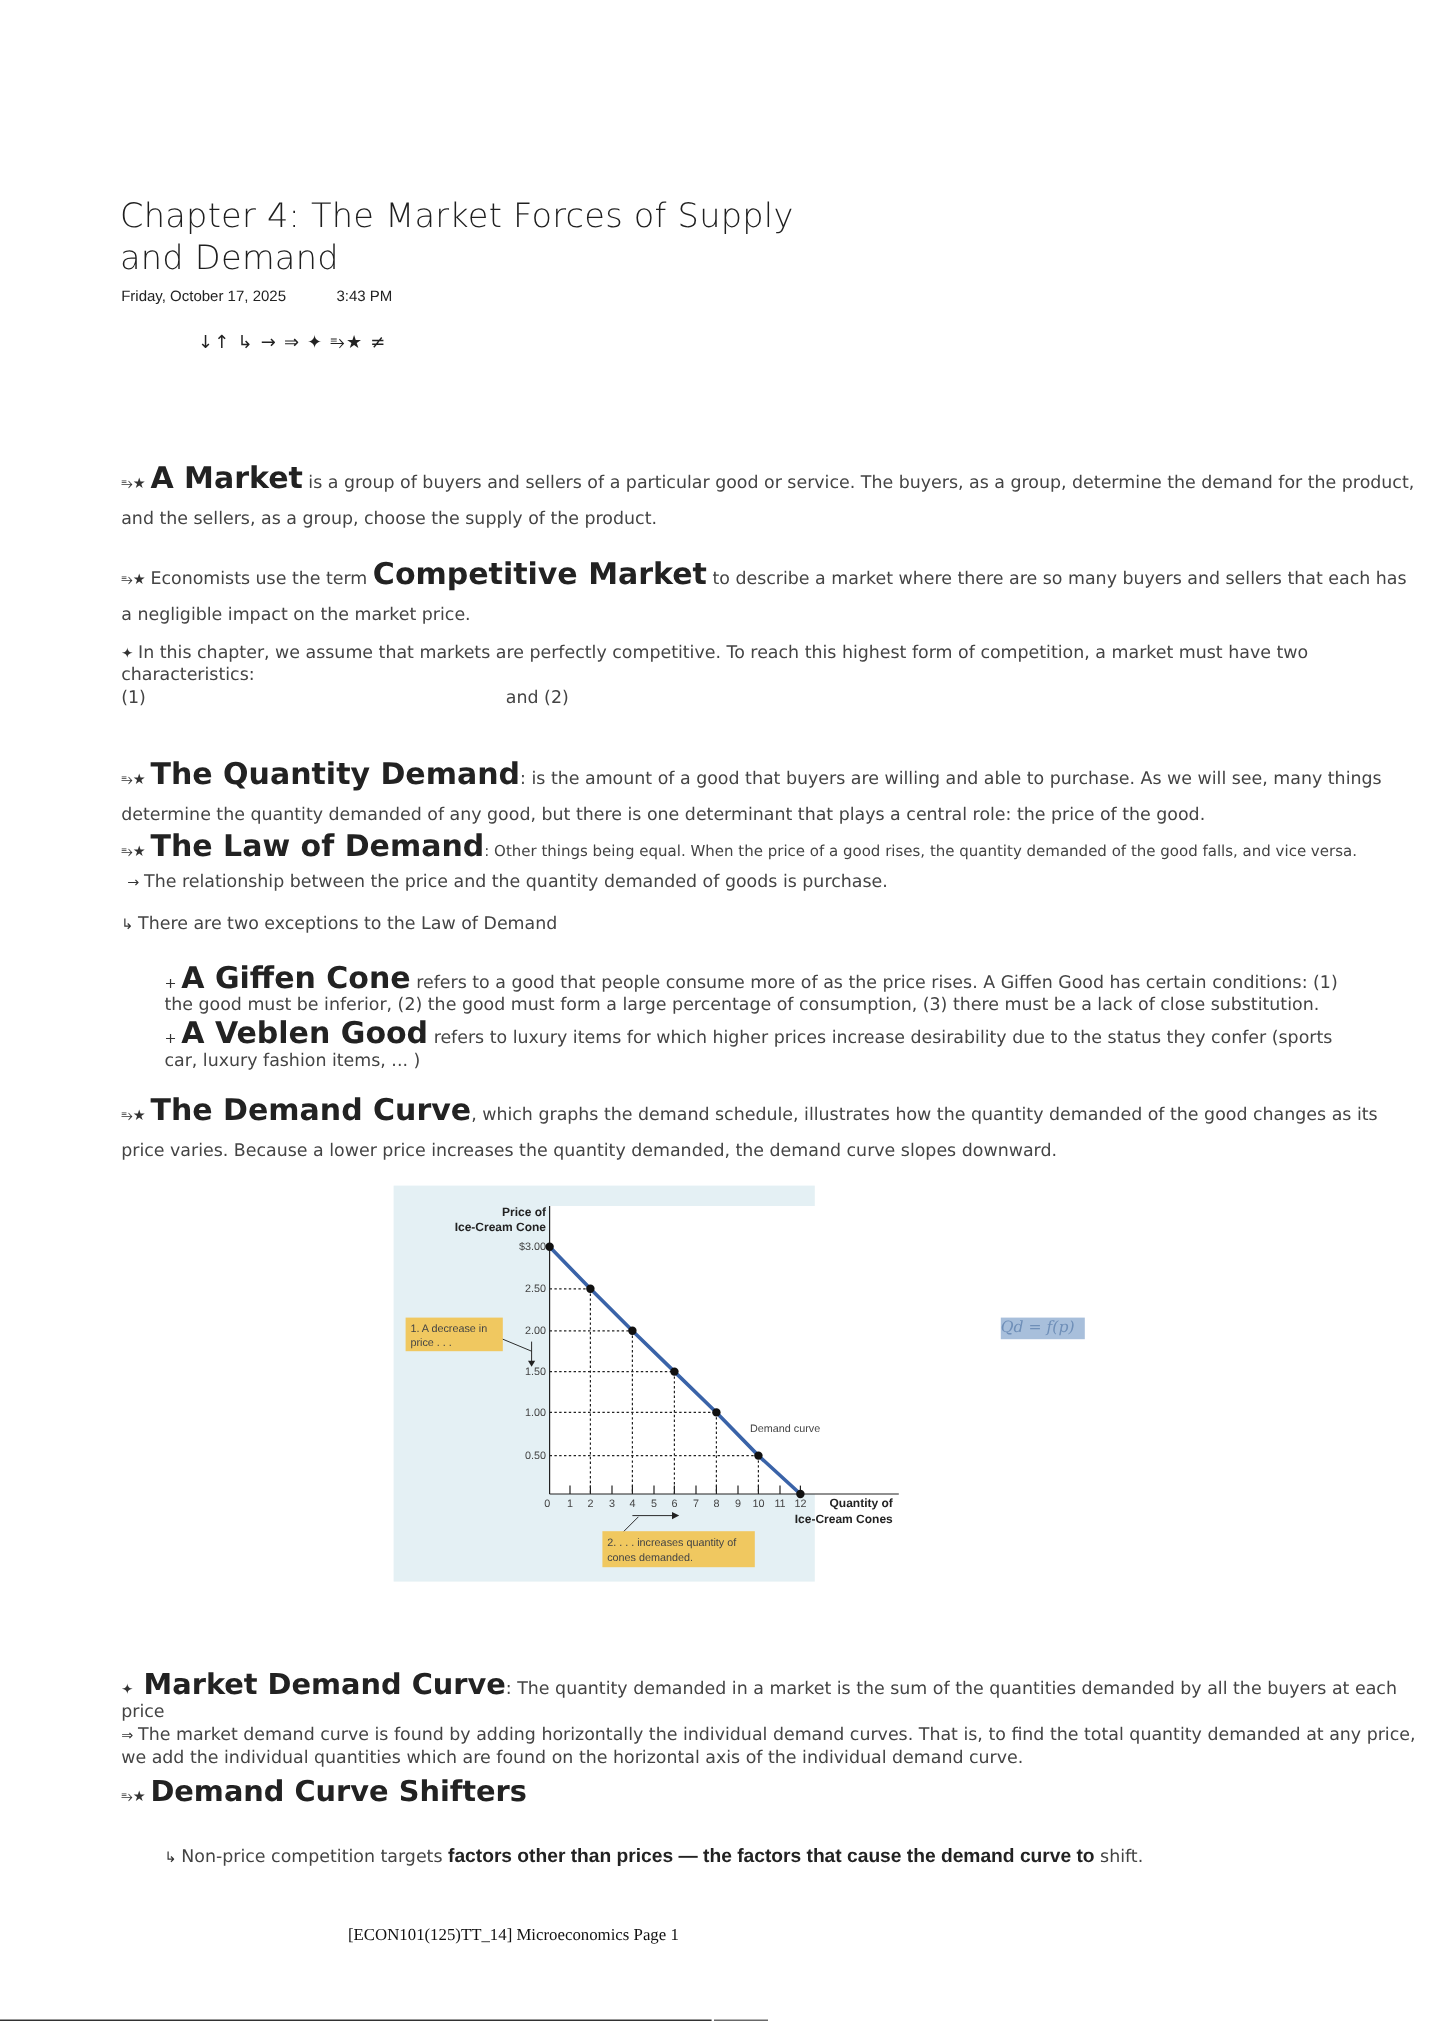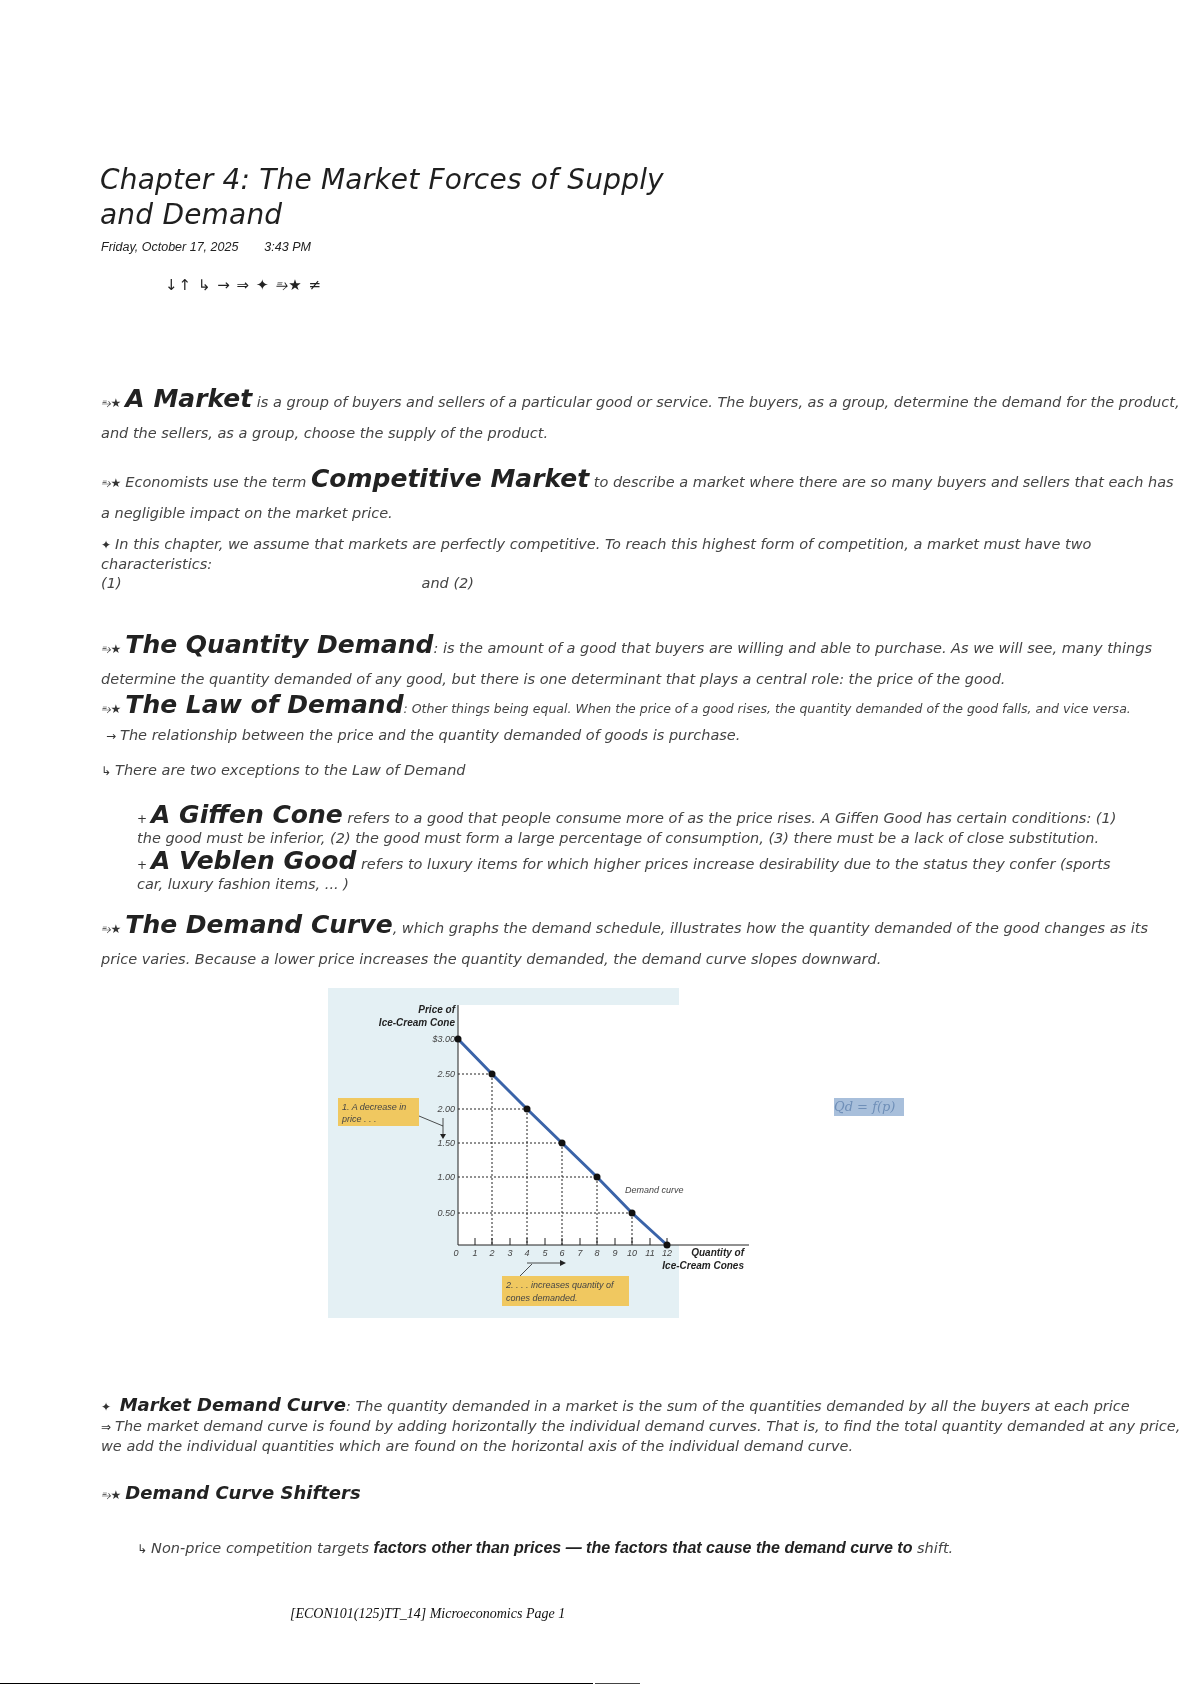--- a/index.html
+++ b/index.html
@@ -1,26 +1,26 @@
 <!DOCTYPE html>
 <html><head>
 <meta charset="utf-8">
 <style>
   html, body { margin: 0; padding: 0; background: #ffffff; }
   body { width: 1191px; height: 1685px; position: relative; overflow: hidden;
          font-family: "DejaVu Sans", sans-serif; color: #333333; }
-  .abs { position: absolute; font-style: italic; }
+  .abs { position: absolute; }
   .title { left: 100px; top: 162px; width: 620px; font-size: 28px; line-height: 35px; color: #1f1f1f; font-weight: 300; letter-spacing: 0.2px; }
   .meta { left: 101px; top: 240px; font-family: "Liberation Sans", sans-serif; font-size: 12.5px; color: #222; }
-  .meta span + span { margin-left: 26px; }
+  .meta span + span { margin-left: 42px; }
   .symbols { left: 165px; top: 276px; font-size: 15px; color: #222; letter-spacing: 1px; }
   .para { left: 101px; width: 1080px; font-size: 14.5px; color: #444; line-height: 30px; }
   .para.tight { line-height: 19px; }
   .kw { font-weight: bold; color: #222; font-size: 25px; }
-  .kw-m { font-weight: bold; color: #222; font-size: 18px; }
+  .kw-m { font-weight: bold; color: #222; font-size: 24px; }
   .icon { color: #333; font-size: 12px; margin-right: 4px; }
   .small { font-size: 12.5px; }
   .indent { left: 137px; width: 1000px; }
   .chart-wrap { left: 328px; top: 988px; width: 351px; height: 330px; background: #e4f0f4; }
   .formula { left: 834px; top: 1098px; width: 70px; height: 18px; background: #a8bfdb; color: #6f8fb8; font-family: "DejaVu Serif", serif; font-style: italic; font-size: 13px; line-height: 18px; }
   .footer { left: 290px; top: 1606px; font-family: "Liberation Serif", serif; font-size: 14px; color: #111; }
   .hr { left: 0px; top: 1683px; width: 593px; height: 1px; background: #000; }
   .hr2 { left: 595px; top: 1683px; width: 45px; height: 1px; background: #444; }
 </style>
 </head>

